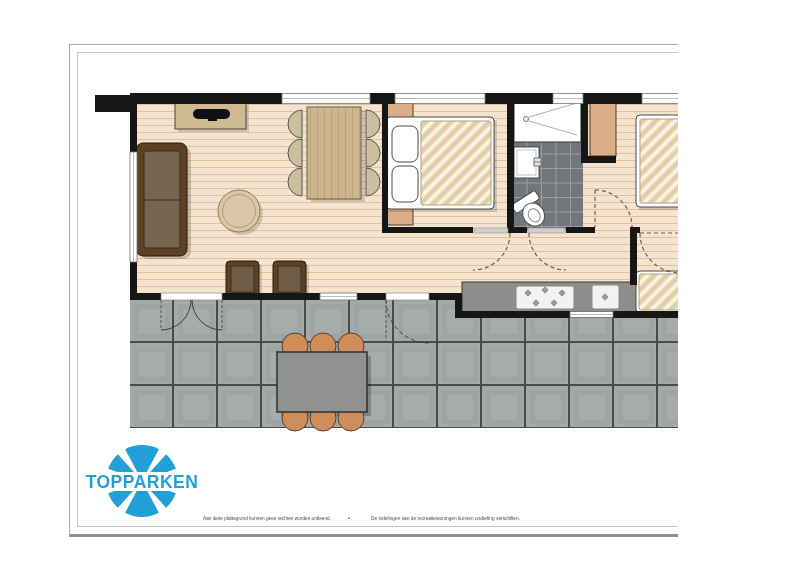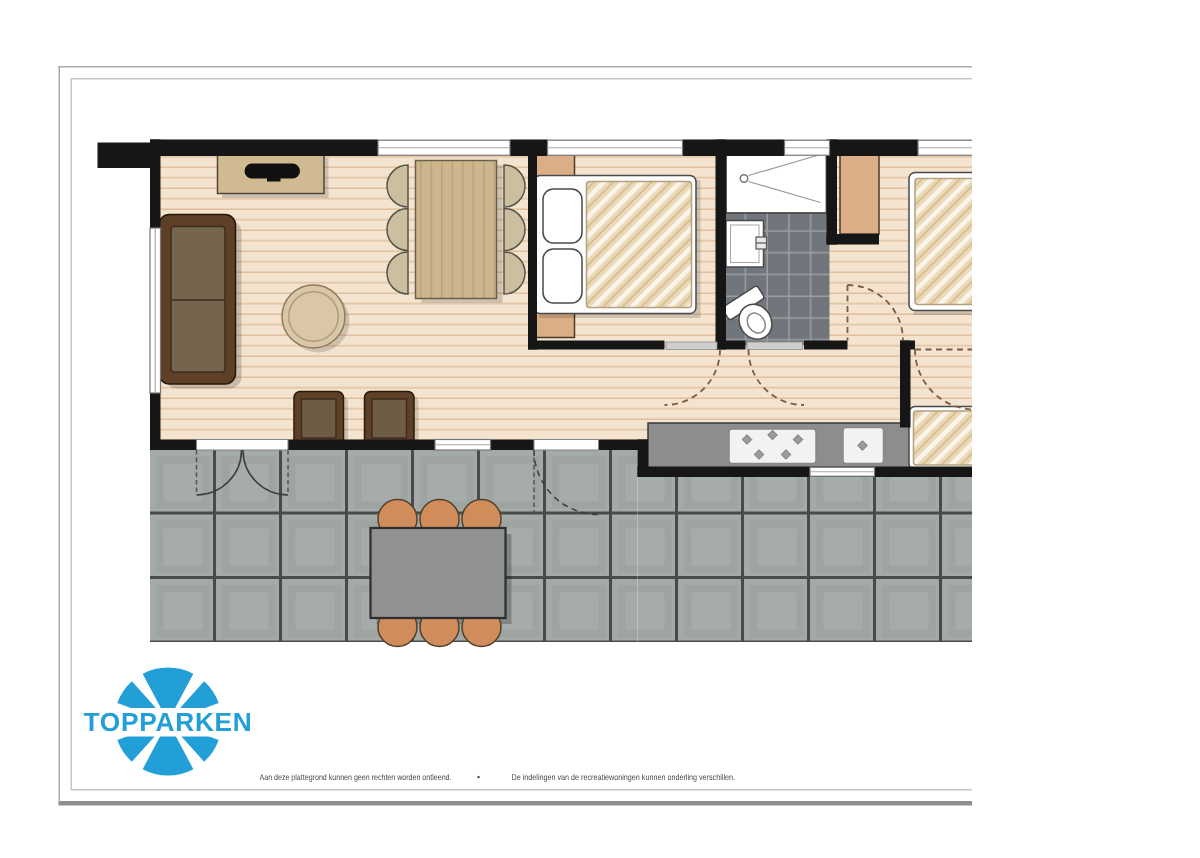--- a/index.html
+++ b/index.html
@@ -1,17 +1,17 @@
 <!DOCTYPE html>
 <html><head>
 <meta charset="utf-8">
 <style>
   html,body{margin:0;padding:0;background:#fff;}
   .page{position:relative;width:648px;height:572px;background:#fff;overflow:hidden;
-        font-family:"Liberation Sans", sans-serif;}
+        font-family:"Liberation Sans", sans-serif;margin-left:30px;}
   .card-outer{position:absolute;left:39px;top:44px;width:703px;height:489px;
         border:1px solid #ababab;border-bottom:3px solid #8f8f8f;background:#fff;}
   .card-inner{position:absolute;left:47px;top:52px;width:685px;height:473px;
         border:1px solid #c6c6c6;background:#fff;}
   svg.plan{position:absolute;left:0;top:0;width:800px;height:572px;}
   .logo-text{font-family:"Liberation Sans", sans-serif;font-weight:bold;}
   .foot-text{font-family:"Liberation Sans", sans-serif;}
 </style>
 </head>
 <body>

